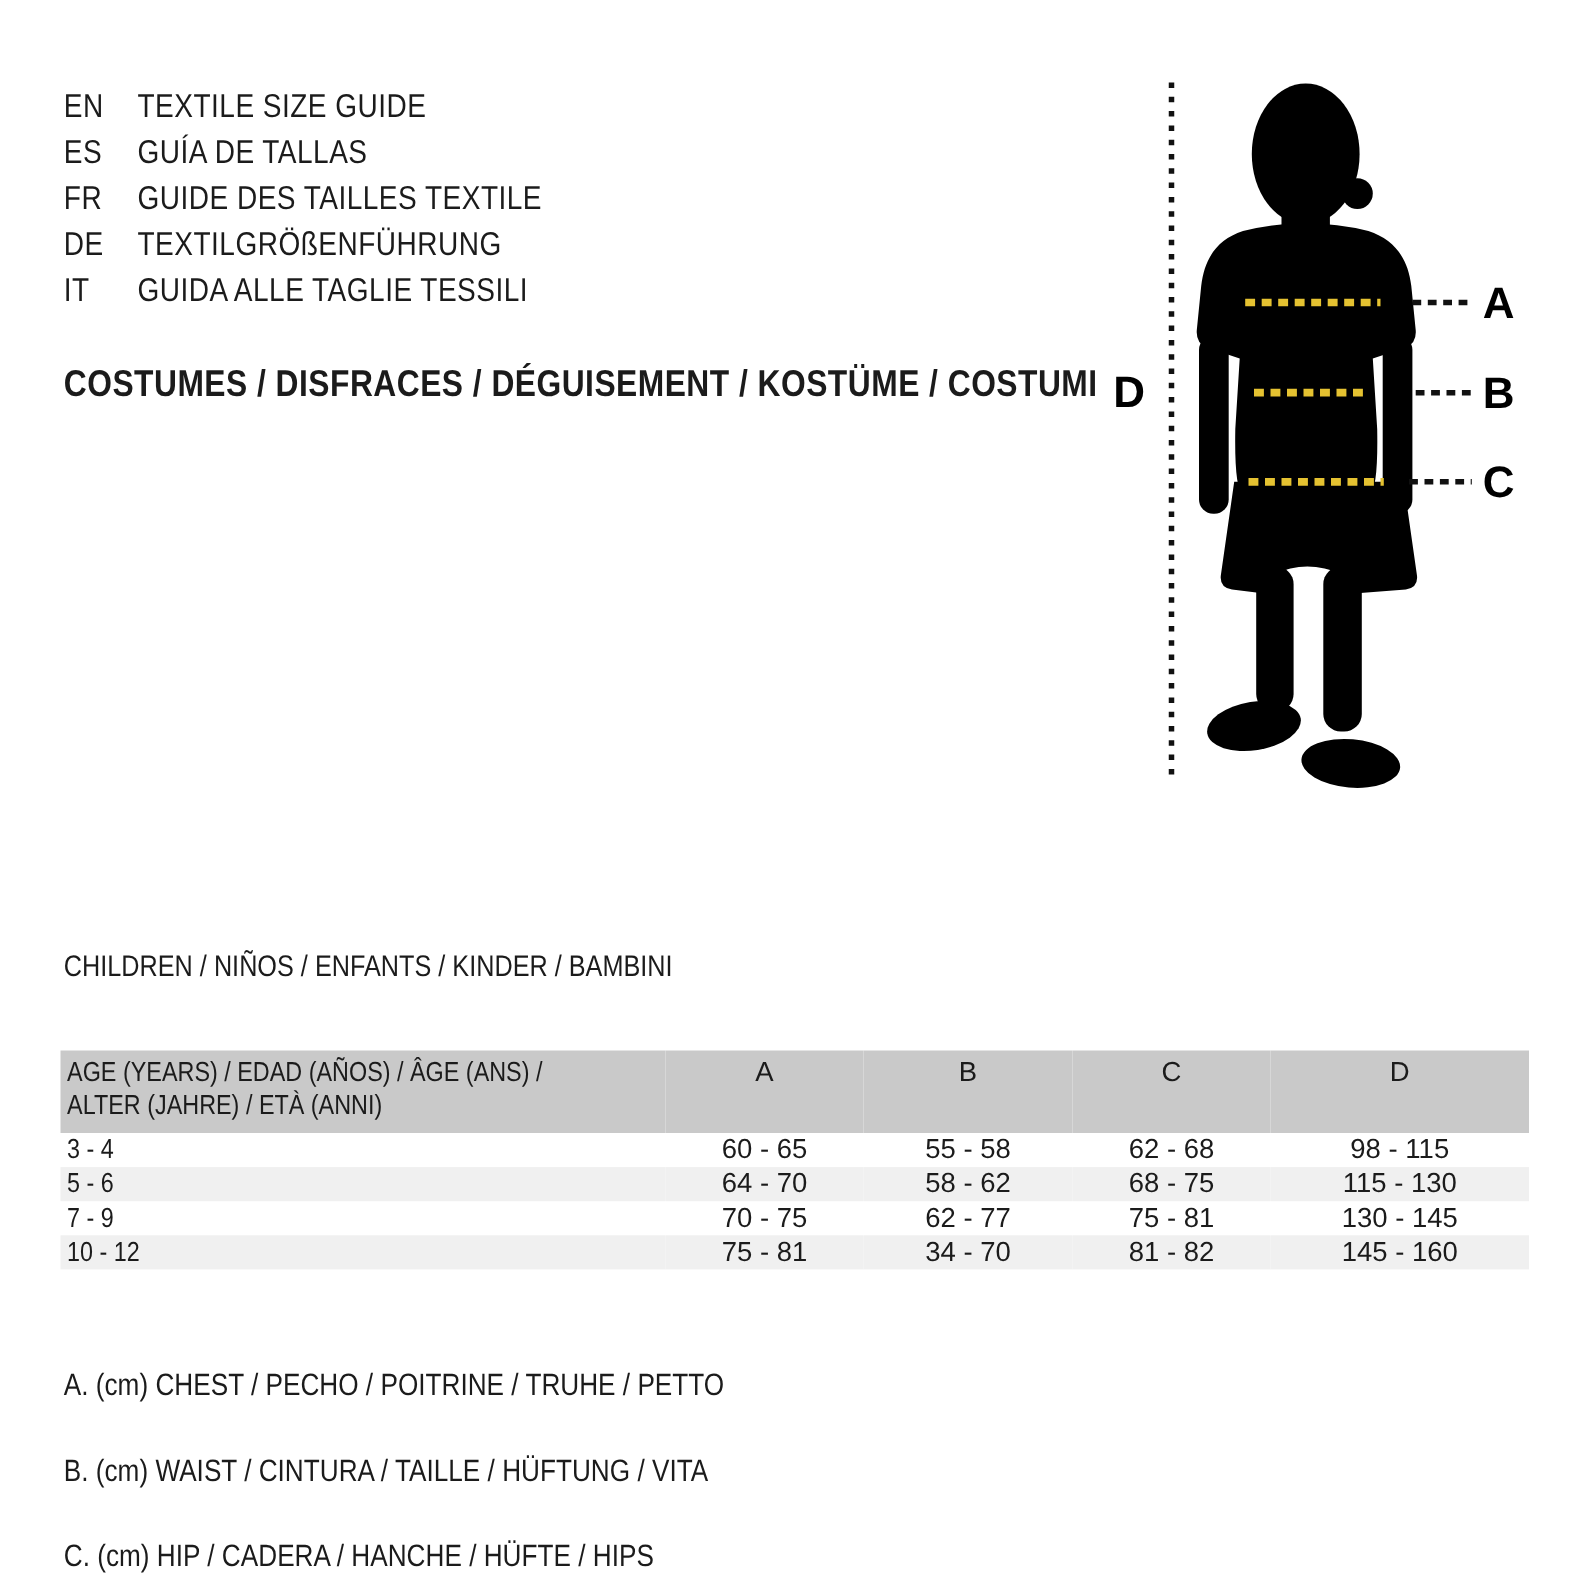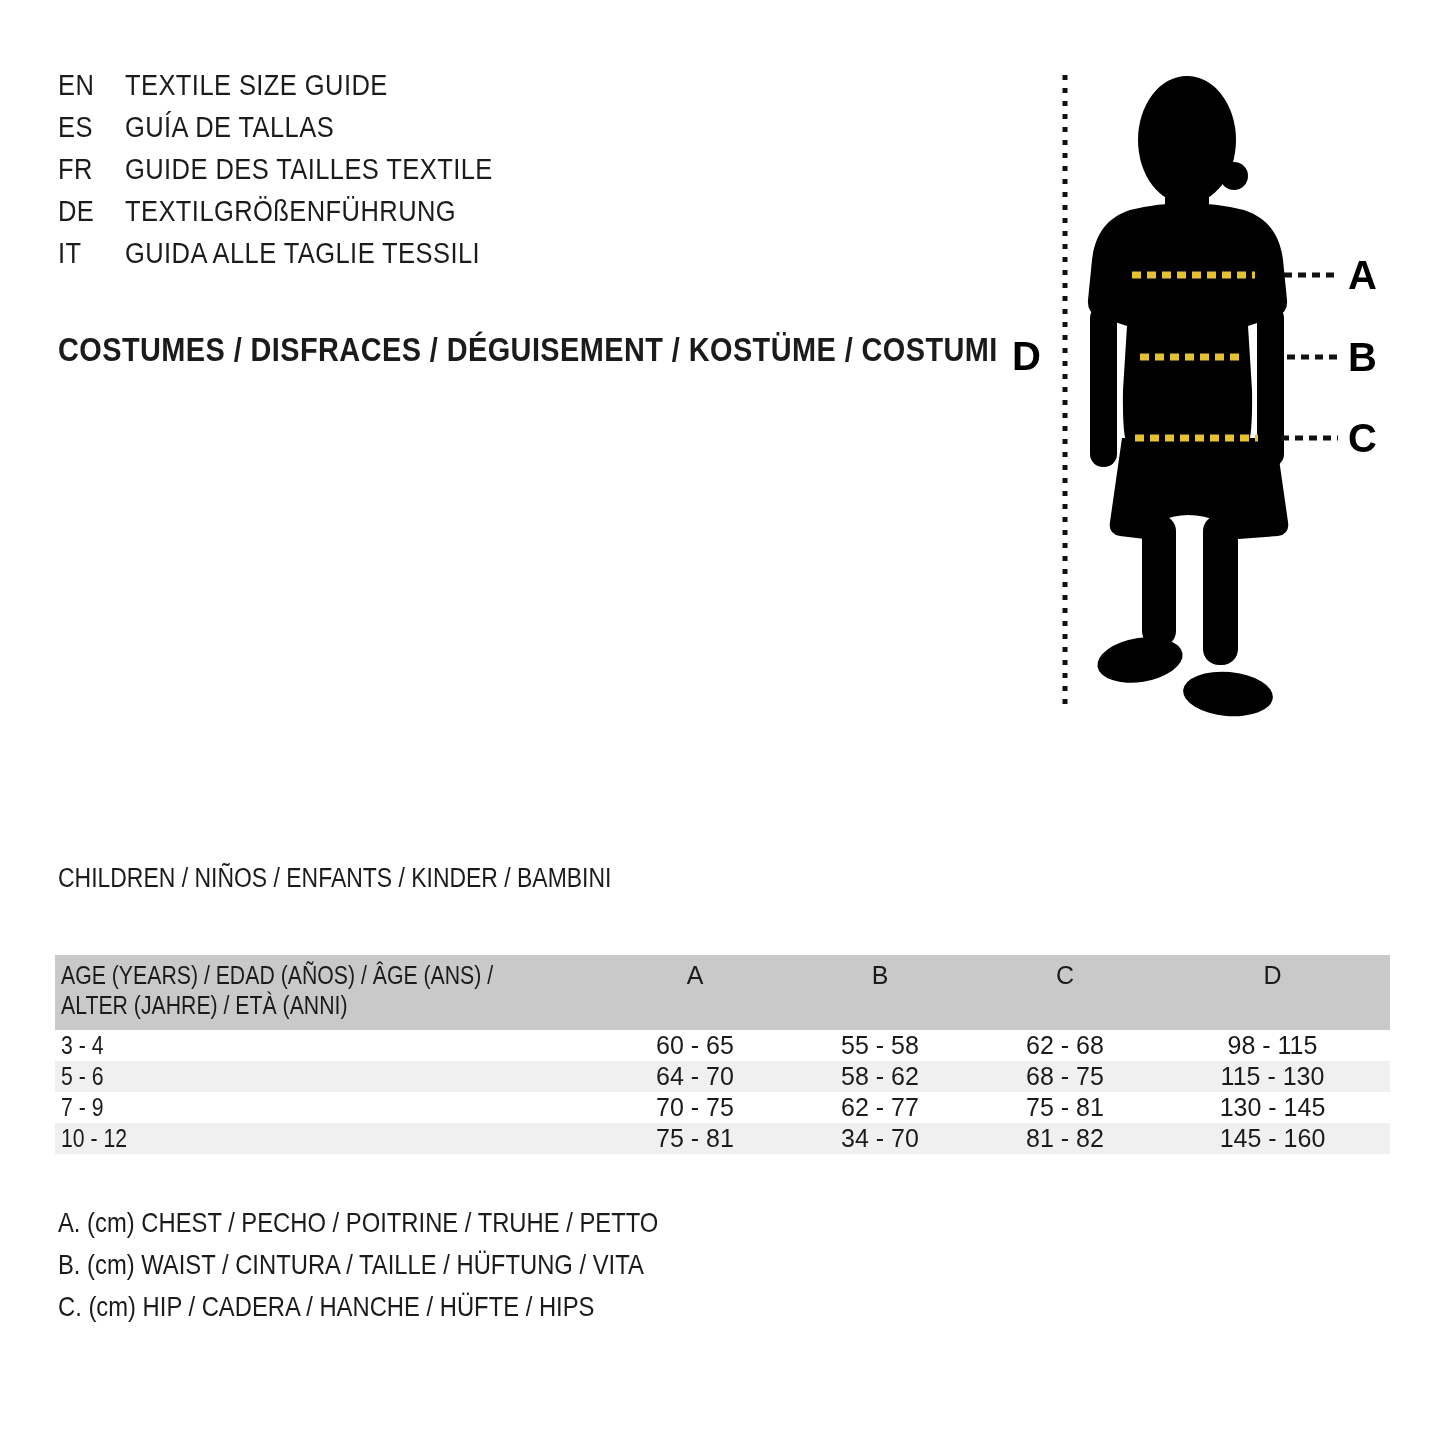--- a/index.html
+++ b/index.html
@@ -3,21 +3,21 @@
 <meta charset="utf-8">
 <style>
   html,body{margin:0;padding:0;}
   body{
     width:1445px;height:1444px;position:relative;background:#ffffff;
     font-family:"Liberation Sans", sans-serif;color:#1b1b1b;overflow:hidden;
   }
   .cond{display:inline-block;transform:scaleX(0.85);transform-origin:0 50%;white-space:nowrap;}
 
   
-  .lang-list{position:absolute;left:58px;top:64px;}
+  .lang-list{position:absolute;left:58px;top:76px;}
   .lang-row{display:flex;height:42px;align-items:center;font-size:30px;letter-spacing:0.5px;}
   .lang-code{width:67px;flex:0 0 67px;}
   
   .category{position:absolute;left:58px;top:330px;font-size:34px;font-weight:bold;letter-spacing:0.5px;}
 
   
   .figure-svg{position:absolute;left:990px;top:60px;}
   .figure-svg text{font-family:"Liberation Sans", sans-serif;font-weight:bold;}
 
   
@@ -29,21 +29,21 @@
   .size-table tr.head td{background:#c9c9c9;height:70px;vertical-align:top;padding-top:5px;}
   .size-table tr.head td .hdr-line{display:block;line-height:30px;}
   .size-table td.agecol{text-align:left;padding-left:6px;}
   .size-table tr.datarow td{height:18px;line-height:31px;}
   .size-table tr.datarow:nth-child(odd) td{background:#f0f0f0;}
   .size-table td.num{text-align:center;}
   .size-table tr.head td.num{padding-top:5px;line-height:30px;}
 
   
   .legend{position:absolute;left:58px;top:1202px;}
-  .legend-line{height:42px;line-height:42px;font-size:28px;}
+  .legend-line{height:42px;line-height:42px;font-size:28px;margin-top:36px;}
 </style>
 </head>
 <body>
 
 <div class="lang-list">
   <div class="lang-row">
     <span class="lang-code cond">EN</span>
     <span class="cond">TEXTILE SIZE GUIDE</span>
   </div>
   <div class="lang-row">

